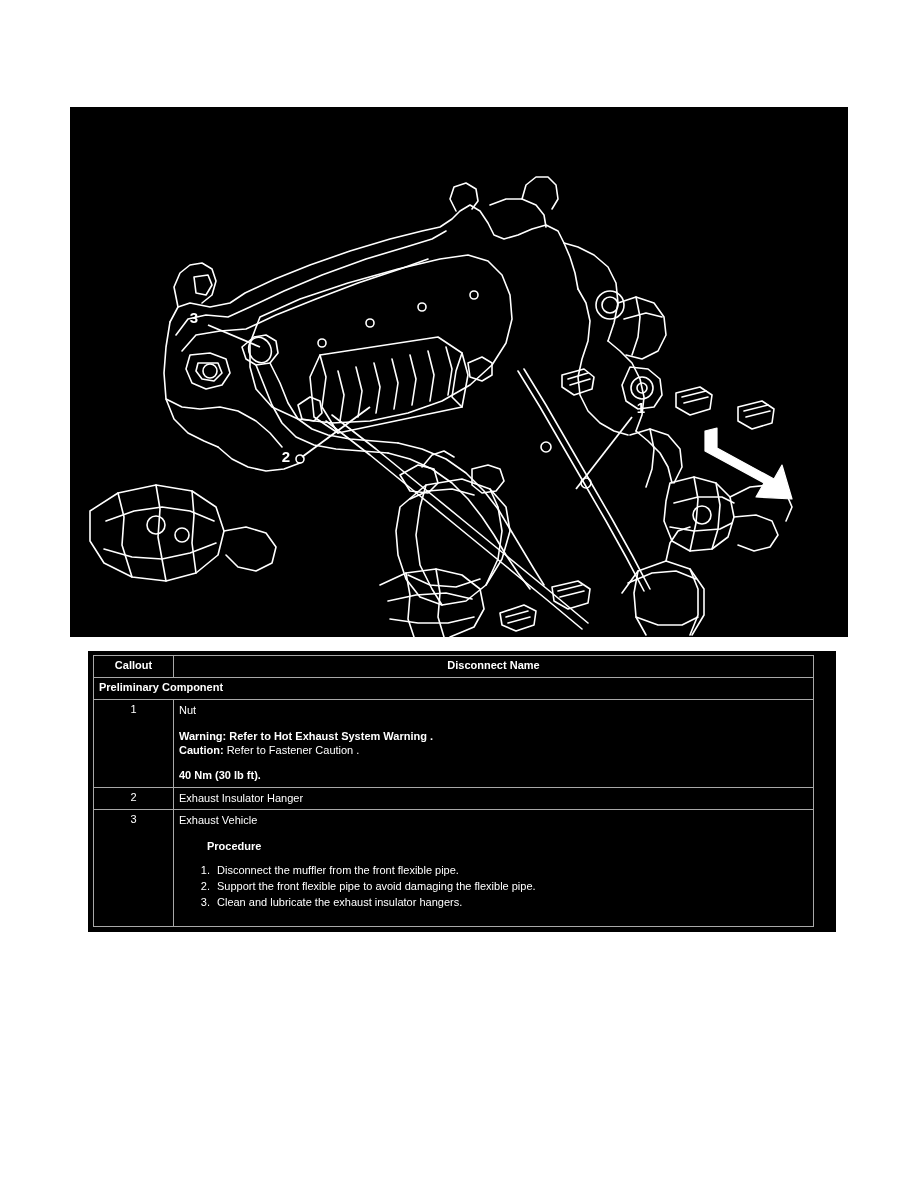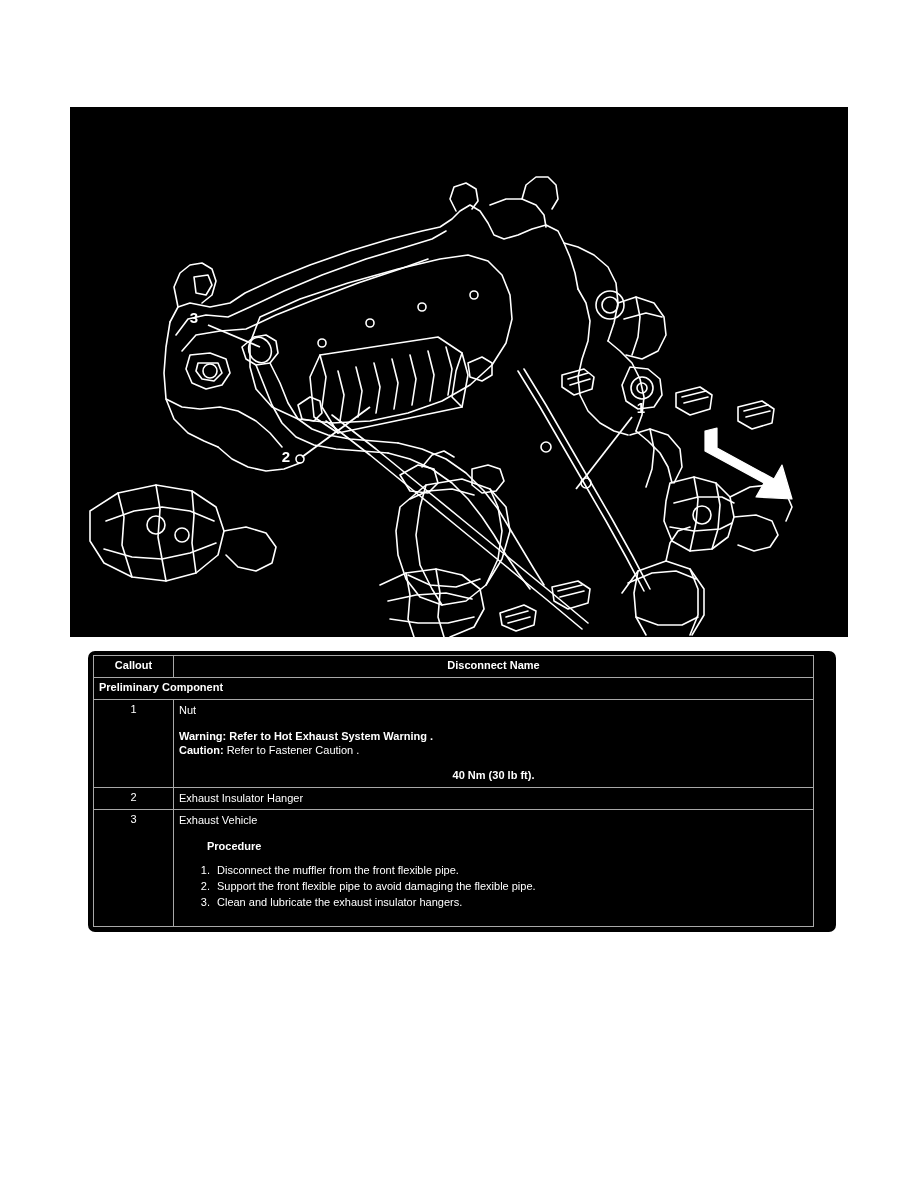--- a/index.html
+++ b/index.html
@@ -36,21 +36,20 @@
 
   
   #callout-table-wrap {
     position: absolute;
     left: 88px;
     top: 651px;
     width: 748px;
     background: #000000;
     padding: 4px 22px 5px 5px;
     box-sizing: border-box;
-    border-radius: 7px;
   }
   table.callout-table {
     width: 100%;
     border-collapse: collapse;
     background: #000000;
     table-layout: fixed;
   }
   table.callout-table td,
   table.callout-table th {
     border: 1px solid #a8a8a8;
@@ -97,21 +96,20 @@
   }
   .caution-line {
     display: block;
     margin-top: 0px;
   }
   .caution-line b { font-weight: bold; }
   .torque-line {
     display: block;
     font-weight: bold;
     margin-top: 11px;
-    text-align: center;
   }
   .proc-heading {
     display: block;
     font-weight: bold;
     margin: 12px 0 0 28px;
   }
   ol.proc-list {
     margin: 9px 0 12px 0;
     padding-left: 34px;
   }

